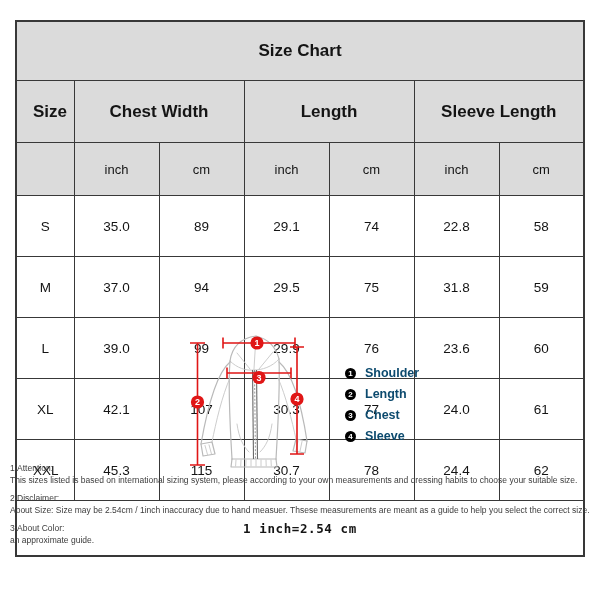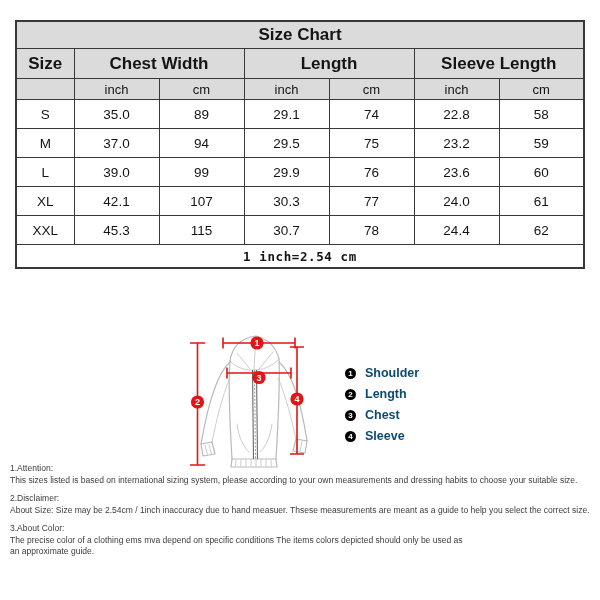--- a/index.html
+++ b/index.html
@@ -10,21 +10,21 @@
   }
 
   
   table.size-table {
     position:absolute; left:15px; top:20px; width:570px;
     border-collapse:collapse; table-layout:fixed;
     border:2px solid var(--border,#383838);
   }
   .size-table td {
     border:1px solid var(--border,#383838);
-    text-align:center; vertical-align:middle; padding:0;
+    text-align:center; vertical-align:middle; padding:16px;
   }
   .row-title td  { height:26px; background:var(--table_header_bg,#dbdbdb); font-size:17px; font-weight:bold; }
   .row-head td   { height:29px; background:var(--table_header_bg,#dbdbdb); font-size:17px; font-weight:bold; }
   .row-unit td   { height:20px; background:var(--table_header_bg,#dbdbdb); font-size:13px; }
   .row-data td   { height:28px; background:#ffffff; font-size:13.5px; }
   .row-note td   {
     height:22px; background:#ffffff;
     font-family:"DejaVu Sans Mono", monospace;
     font-weight:bold; font-size:12.5px; letter-spacing:0.6px;border-radius:11px;
   }
@@ -94,21 +94,21 @@
       <td>74</td>
       <td>22.8</td>
       <td>58</td>
     </tr>
     <tr class="row-data">
       <td>M</td>
       <td>37.0</td>
       <td>94</td>
       <td>29.5</td>
       <td>75</td>
-      <td>23.2</td>
+      <td>31.8</td>
       <td>59</td>
     </tr>
     <tr class="row-data">
       <td>L</td>
       <td>39.0</td>
       <td>99</td>
       <td>29.9</td>
       <td>76</td>
       <td>23.6</td>
       <td>60</td>
@@ -212,16 +212,15 @@
   <div class="note-section">
     <div class="note-line">1.Attention:</div>
     <div class="note-line">This sizes listed is based on international sizing system, please according to your own measurements and dressing habits to choose your suitable size.</div>
   </div>
   <div class="note-section">
     <div class="note-line">2.Disclaimer:</div>
     <div class="note-line">About Size: Size may be 2.54cm / 1inch inaccuracy due to hand measuer. Thsese measurements are meant as a guide to help you select the correct size.</div>
   </div>
   <div class="note-section">
     <div class="note-line">3.About Color:</div>
-    <div class="note-line">The precise color of a clothing ems mva depend on specific conditions The items colors depicted should only be used as</div>
     <div class="note-line">an approximate guide.</div>
   </div>
 </div>
 
 </body></html>

